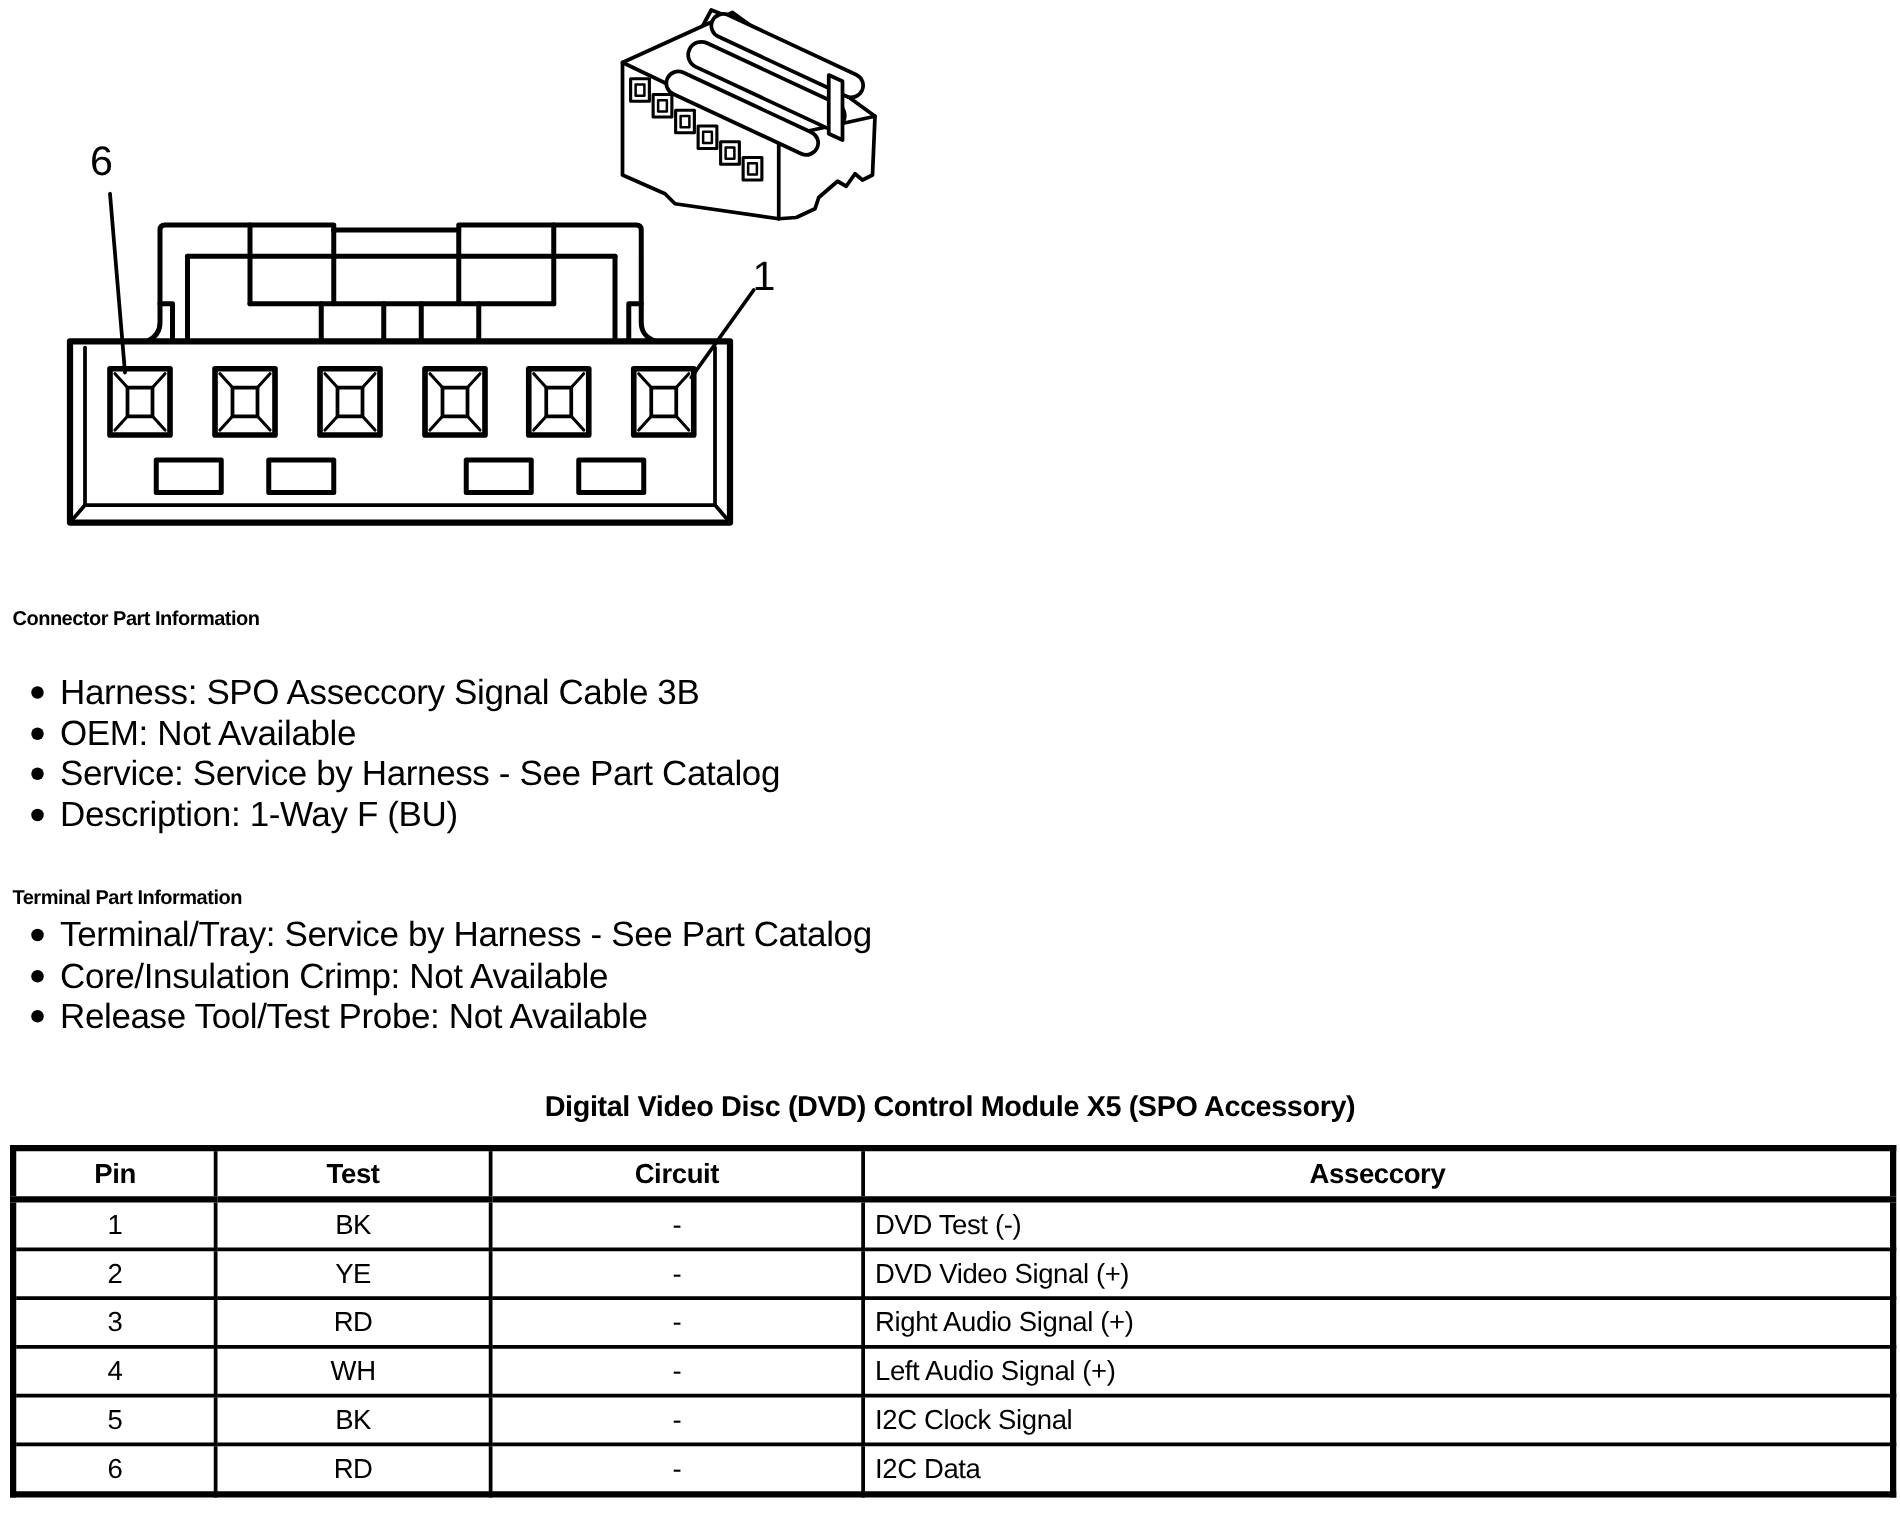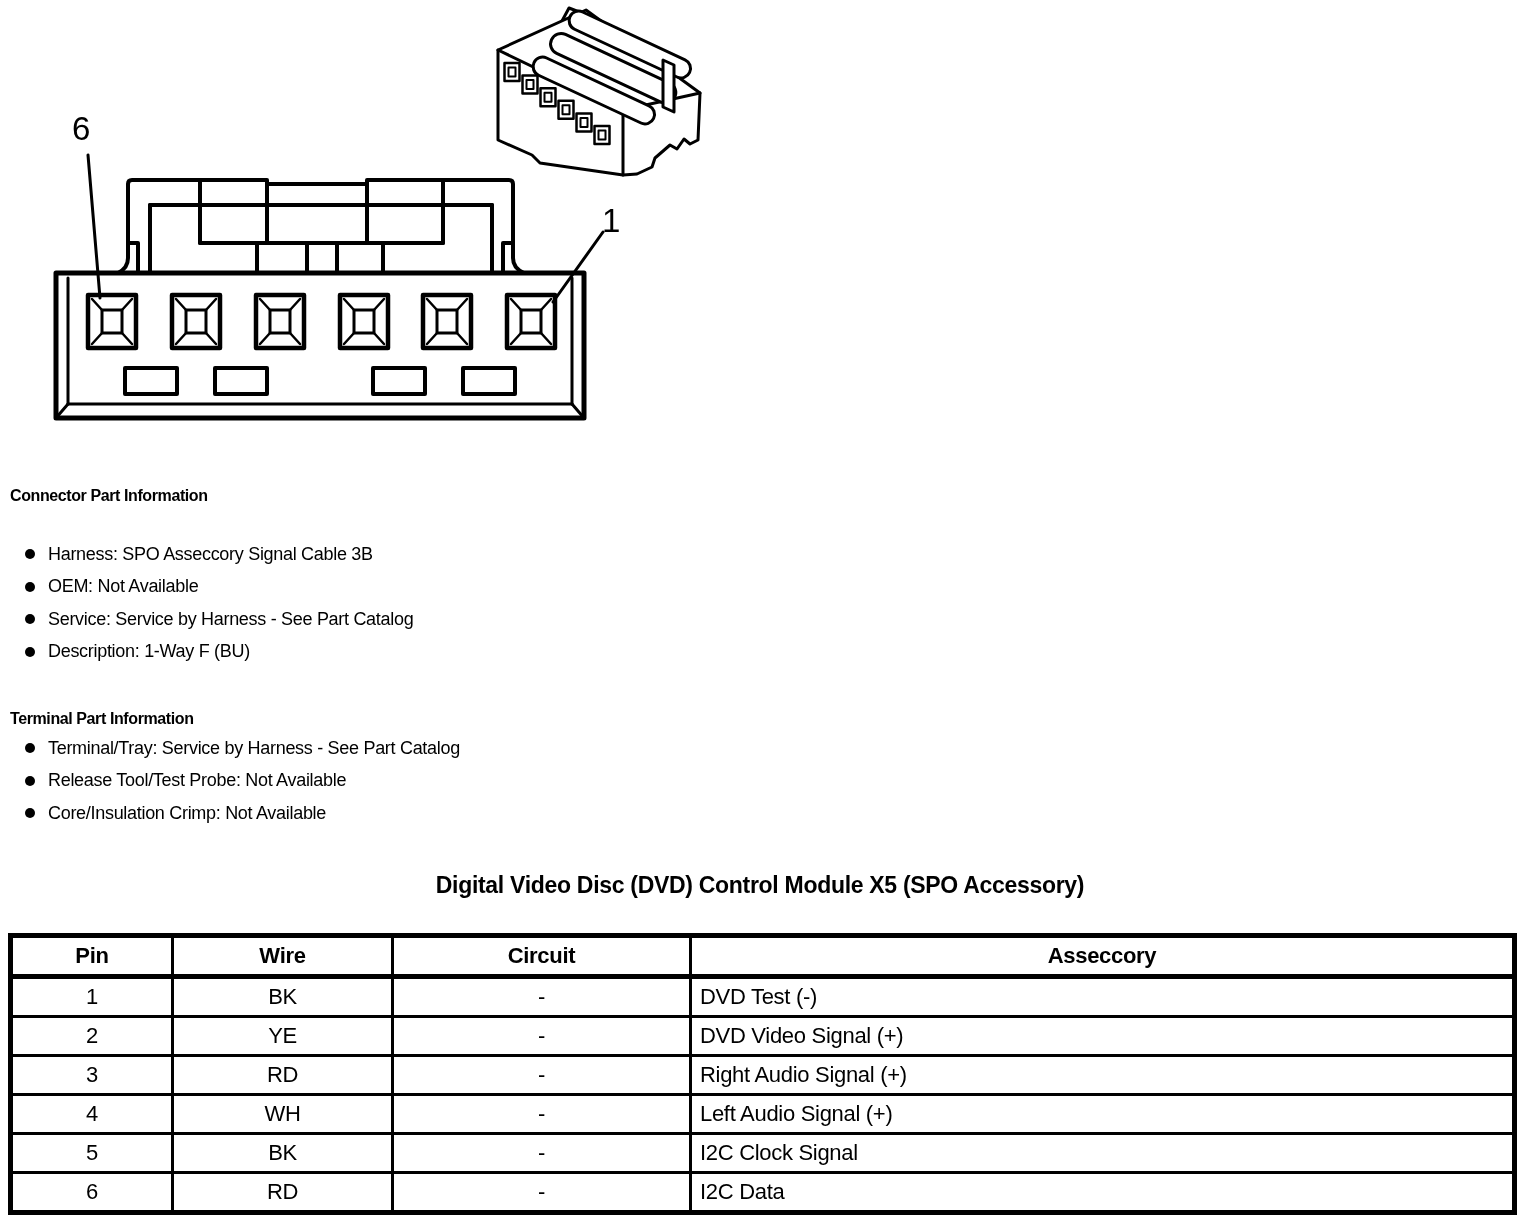--- a/index.html
+++ b/index.html
@@ -11,21 +11,21 @@
   svg{display:block;}
   svg *{vector-effect:non-scaling-stroke;}
 
   
   .pin-callout{font-size:33px;font-weight:normal;line-height:1;}
 
   
   .sect-heading{font-size:16px;font-weight:bold;letter-spacing:-0.4px;}
 
   
-  ul.bullets{list-style:none;margin:0;padding:0;font-size:18px;letter-spacing:-0.3px;}
+  ul.bullets{list-style:none;margin:0;padding:0;font-size:28px;letter-spacing:-0.3px;}
   ul.bullets li{height:32.5px;display:flex;align-items:center;}
   .dot{width:10px;height:10px;border-radius:50%;background:#000;flex:0 0 auto;margin-right:13px;}
 
   
   .tbl-title{font-size:23px;font-weight:bold;text-align:center;letter-spacing:-0.3px;}
   table.pin-table{
     border-collapse:collapse;table-layout:fixed;width:1504px;
     border:5px solid #000;font-size:22px;letter-spacing:-0.3px;
   }
   table.pin-table th,table.pin-table td{border:3px solid #000;overflow:hidden;white-space:nowrap;}
@@ -175,41 +175,41 @@
 </ul>
 
 <div class="abs sect-heading" style="left:10px;top:677px;margin-top:33px;">Terminal Part Information</div>
 <ul class="bullets abs" style="left:25px;top:732px;">
   <li>
       <span class="dot"></span>
       <span>Terminal/Tray: Service by Harness - See Part Catalog</span>
     </li>
   <li>
       <span class="dot"></span>
+      <span>Core/Insulation Crimp: Not Available</span>
+    </li>
+  <li>
+      <span class="dot"></span>
       <span>Release Tool/Test Probe: Not Available</span>
     </li>
-  <li>
-      <span class="dot"></span>
-      <span>Core/Insulation Crimp: Not Available</span>
-    </li>
 </ul>
 
 <div class="abs tbl-title" style="left:8px;top:872px;width:1504px;">Digital Video Disc (DVD) Control Module X5 (SPO Accessory)</div>
 
-<table class="pin-table abs" style="left:8px;top:916px;margin-top:17px;">
+<table class="pin-table abs" style="left:8px;top:916px;">
   <colgroup>
     <col style="width:162px">
       <col style="width:220px">
       <col style="width:298px">
       <col style="width:824px">
   </colgroup>
   <thead>
     <tr>
       <th>Pin</th>
-      <th>Wire</th>
+      <th>Test</th>
       <th>Circuit</th>
       <th>Asseccory</th>
     </tr>
   </thead>
   <tbody>
     <tr>
       <td>1</td>
       <td>BK</td>
       <td>-</td>
       <td class="fn">DVD Test (-)</td>

